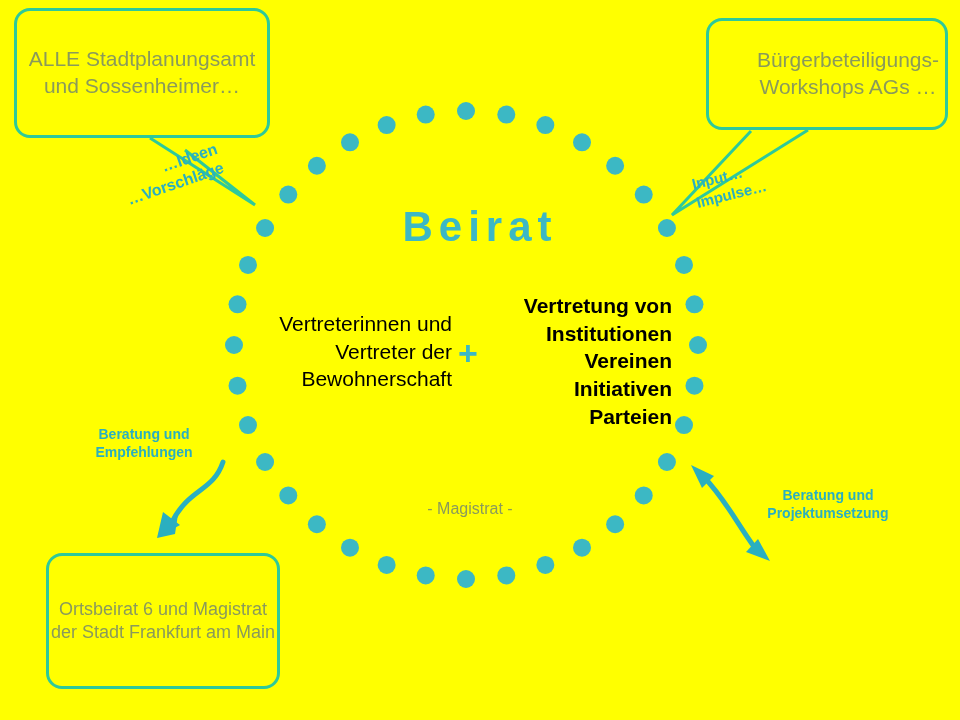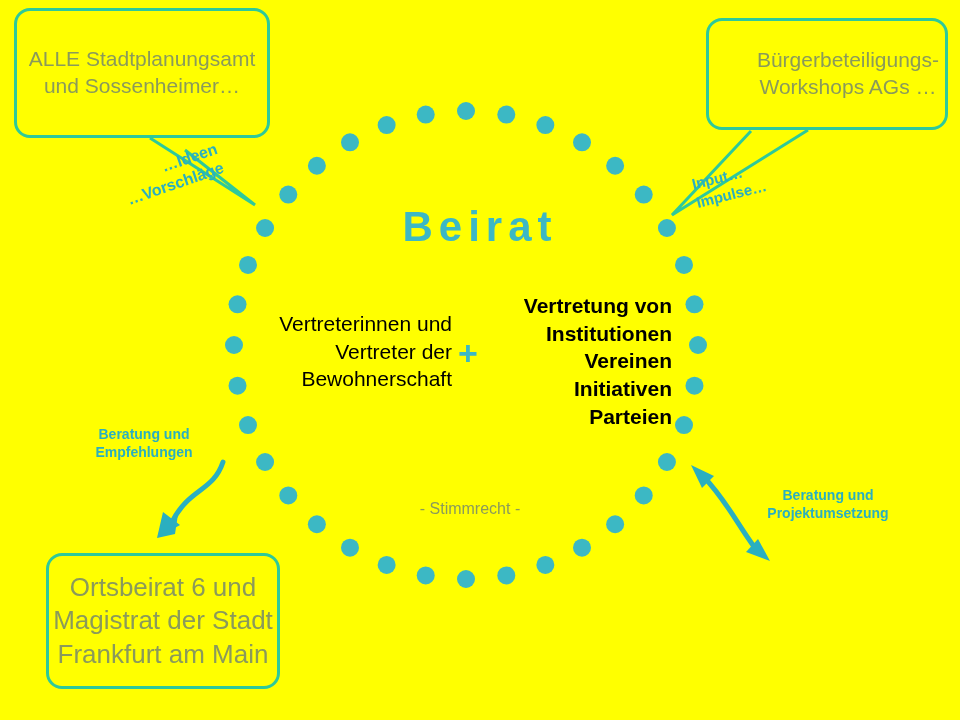--- a/index.html
+++ b/index.html
@@ -37,21 +37,21 @@
     left: 14px;  top: 8px;  width: 256px; height: 130px;
     font-size: 21px;
   }
   #bubble-workshops {
     left: 706px; top: 18px; width: 242px; height: 112px;
     font-size: 21px;
     padding-left: 42px;
   }
   #box-ortsbeirat {
     left: 46px;  top: 553px; width: 234px; height: 136px;
-    font-size: 26px;
+    font-size: 18px;
     align-items: center;
   }
   #box-stadtplanung {
     left: 638px; top: 590px; width: 294px; height: 80px;
     font-size: 21px;
   }
 
   
   #ring { position: absolute; left: 0; top: 0; width: 960px; height: 720px; z-index: 1; }
   .dot { fill: #3cb8c4; }
@@ -204,21 +204,21 @@
 und Vertreter
 der
 Bewohnerschaft</div>
   <div id="plus-sign">+</div>
   <div class="col" id="col-right">Vertretung
 von
 Institutionen
 Vereinen
 Initiativen
 Parteien</div>
-  <div id="stimmrecht">- Stimmrecht -</div>
+  <div id="stimmrecht">- Magistrat -</div>
 
   <div class="bubble" id="bubble-citizens">
     <span class="txt">ALLE
 Stadtplanungsamt
 und
 Sossenheimer…</span>
   </div>
   <div class="bubble" id="bubble-workshops">
     <span class="txt">Bürgerbeteiligungs-
 Workshops

